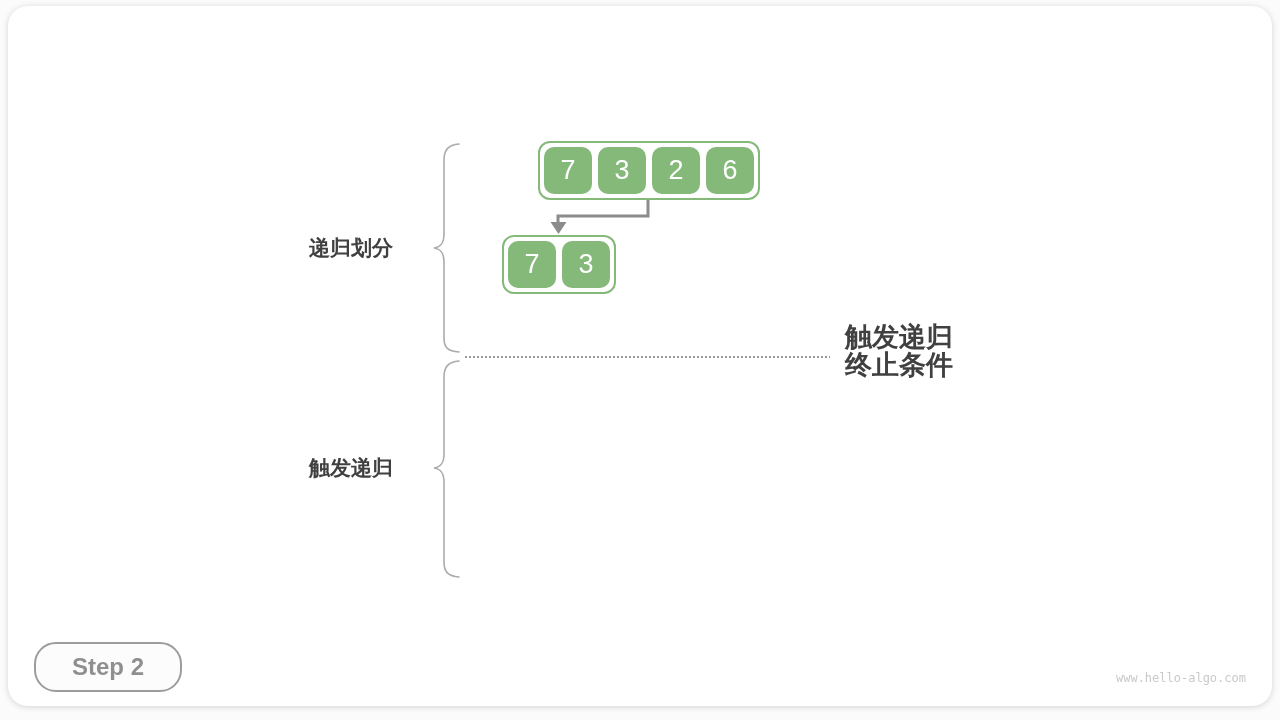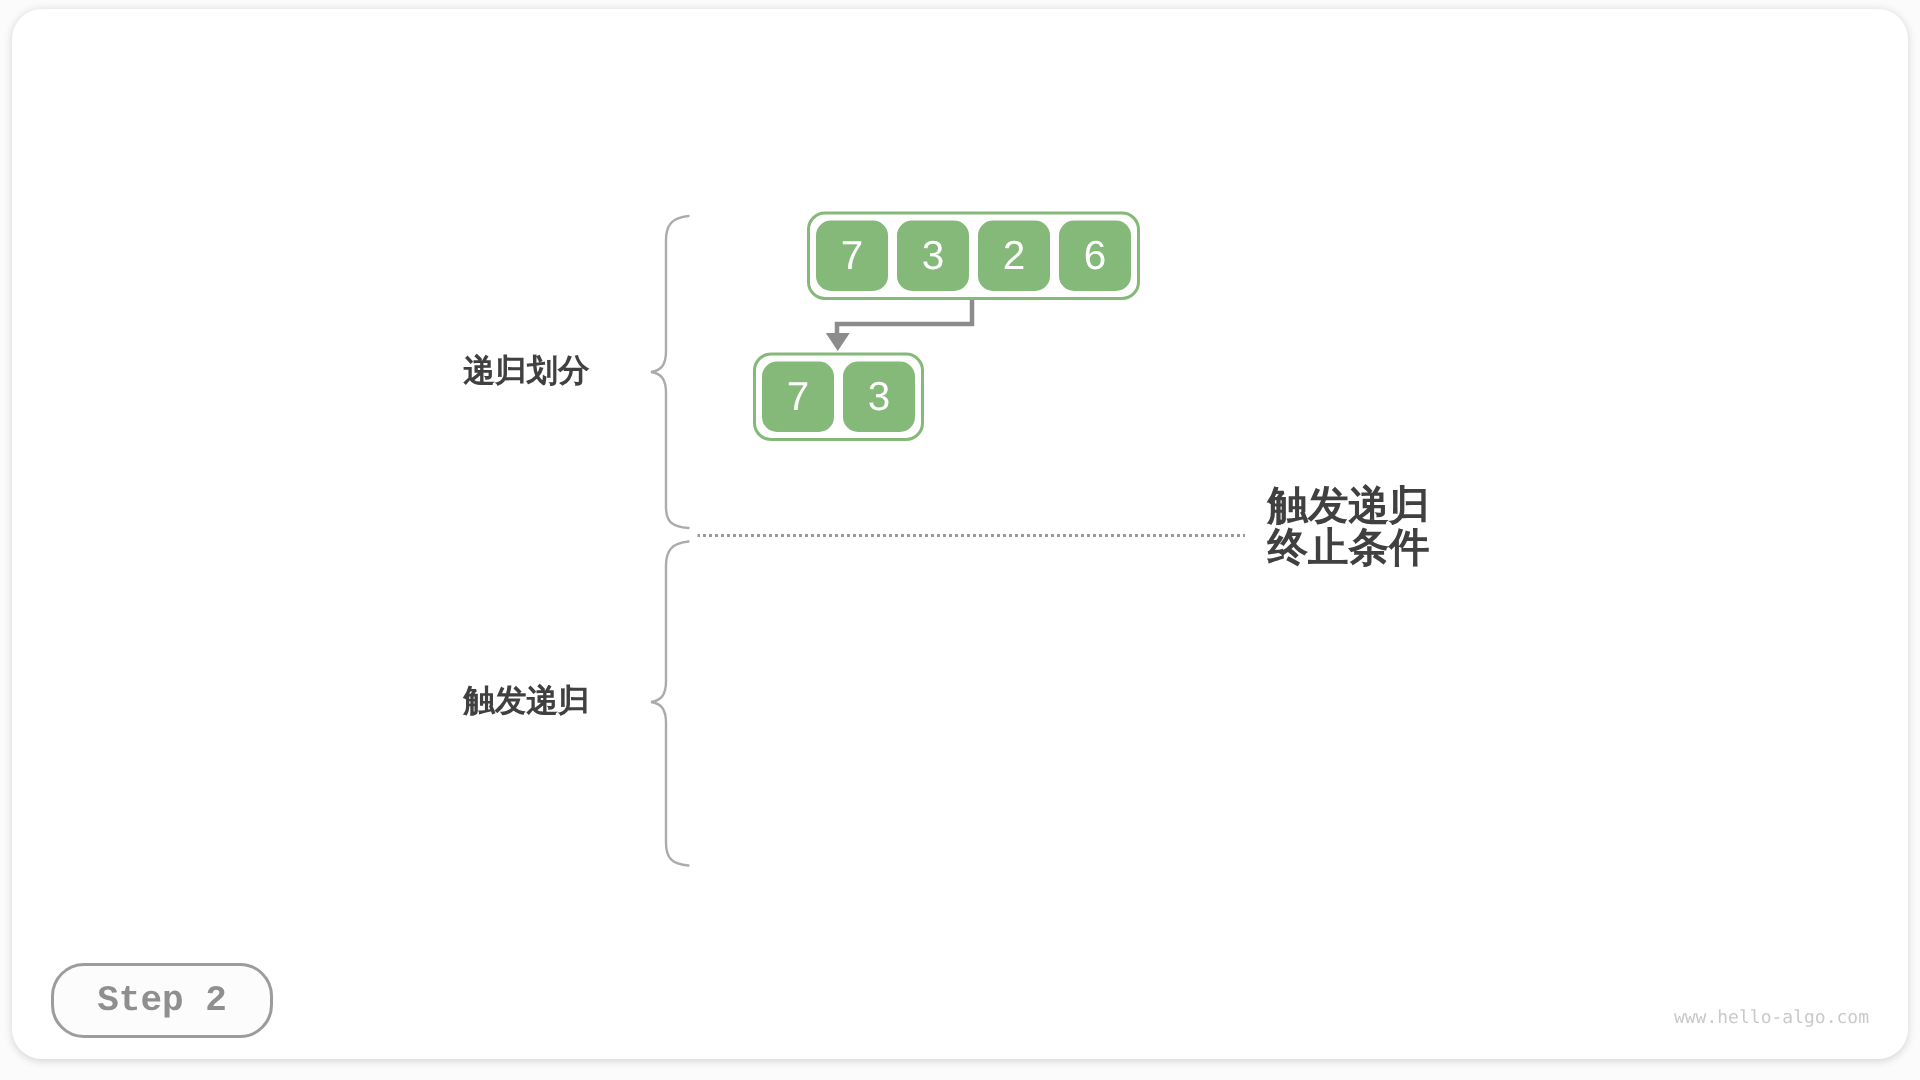--- a/index.html
+++ b/index.html
@@ -73,21 +73,21 @@
     width: 365px; height: 2px;
     background-image: repeating-linear-gradient(90deg, var(--dotted-gray) 0 2px, transparent 2px 4px);
   }
   .step-badge {
     position: absolute; left: 34px; top: 642px;
     width: 148px; height: 50px;
     border: 2px solid var(--step-border);
     border-radius: 22px;
     background: #FCFCFC;
     color: var(--step-text);
-    font-family: Liberation Mono, monospace;
+    font-family: Liberation Sans, sans-serif;
     font-size: 24px; font-weight: 700;
     display: flex; align-items: center; justify-content: center;
   }
   .watermark {
     position: absolute; right: 34px; top: 671px;
     font-family: "DejaVu Sans Mono", "Liberation Mono", monospace;
     font-size: 12px;
     color: var(--watermark-gray);
   }
 </style>

